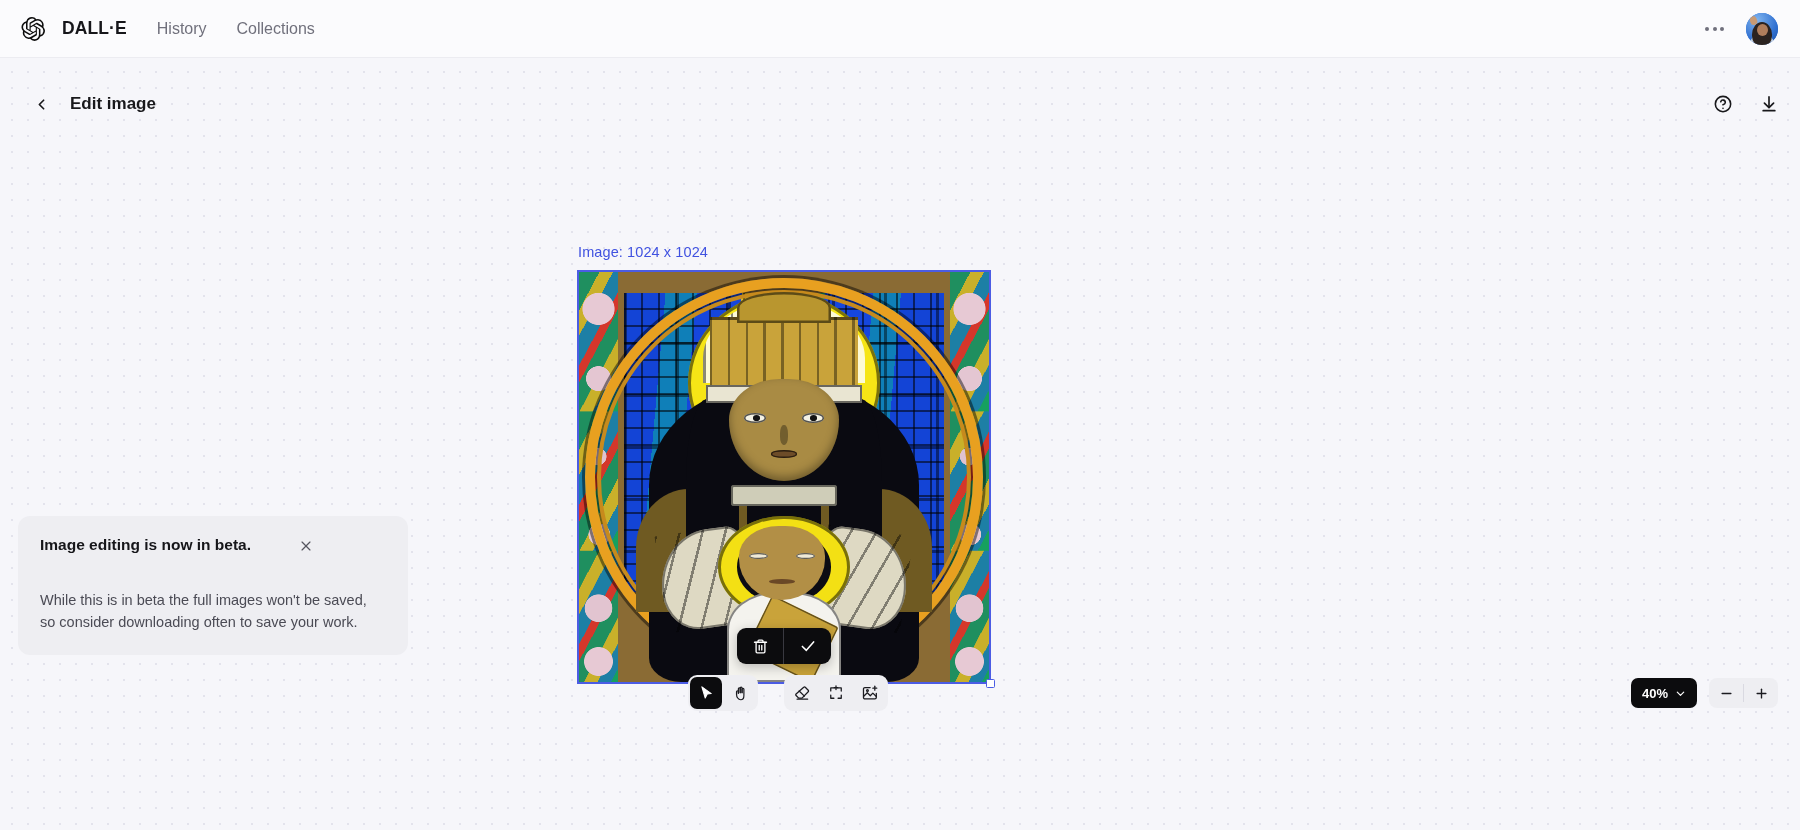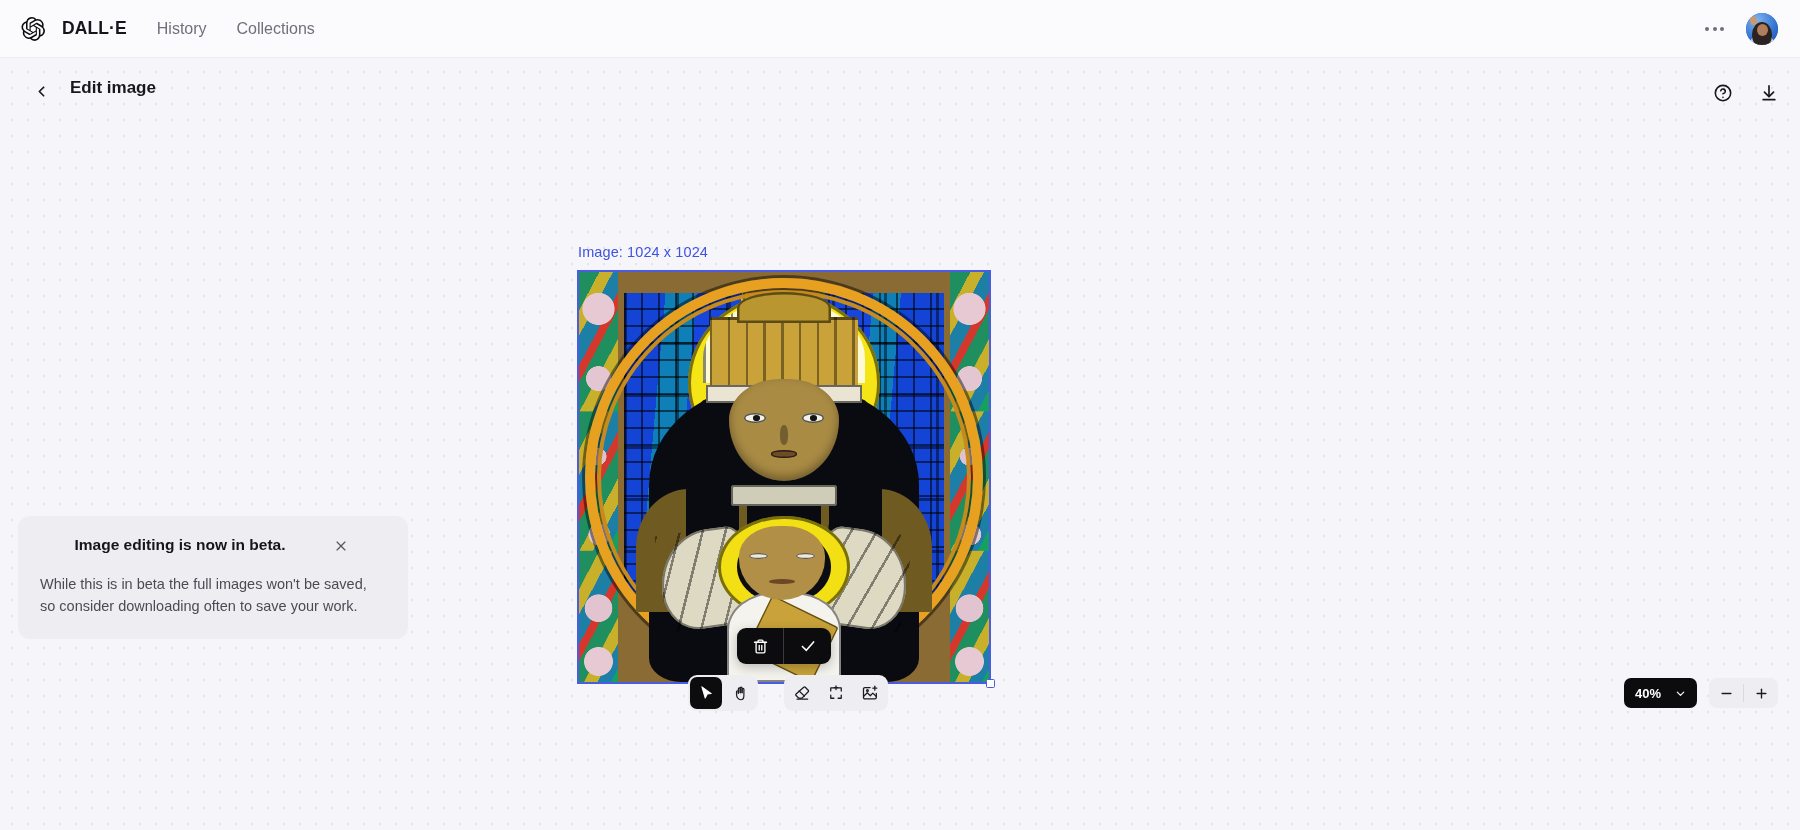--- a/index.html
+++ b/index.html
@@ -126,20 +126,21 @@
     overflow: hidden;
   }
 
   
   .editor-header {
     position: absolute;
     top: 20px; left: 0;
     width: 1800px;
     height: 52px;
     display: flex;
+    align-items: center;
     padding: 0 16px 0 28px;
     z-index: 25;
   }
   .back-btn {
     width: 26px; height: 26px;
     display: flex; align-items: center; justify-content: center;
     cursor: pointer;
     flex: 0 0 auto;
   }
   .editor-title {
@@ -455,21 +456,21 @@
     gap: 12px;
     z-index: 30;
   }
   .zoom-level {
     height: 30px;
     background: #0c0c0e;
     color: #ffffff;
     border-radius: 7px;
     display: flex;
     align-items: center;
-    gap: 14px;
+    gap: 7px;
     padding: 0 11px;
     font-size: 13px;
     font-weight: 600;
     cursor: pointer;
     white-space: nowrap;
   }
   .zoom-pm {
     display: flex;
     align-items: center;
     background: #eeeef2;
@@ -490,22 +491,22 @@
     top: 458px;
     width: 390px;
     background: #eeeef2;
     border-radius: 12px;
     padding: 20px 22px 22px 22px;
     z-index: 30;
   }
   .beta-head {
     display: flex;
     align-items: flex-start;
-    justify-content: center;
-    margin-bottom: 16px;
+    justify-content: flex-start;
+    margin-bottom: 32px;
     gap: 44px;
   }
   .beta-title {
     font-size: 15.5px;
     font-weight: 700;
     color: #16161a;
     line-height: 1.2;
   }
   .beta-close {
     width: 22px; height: 22px;

